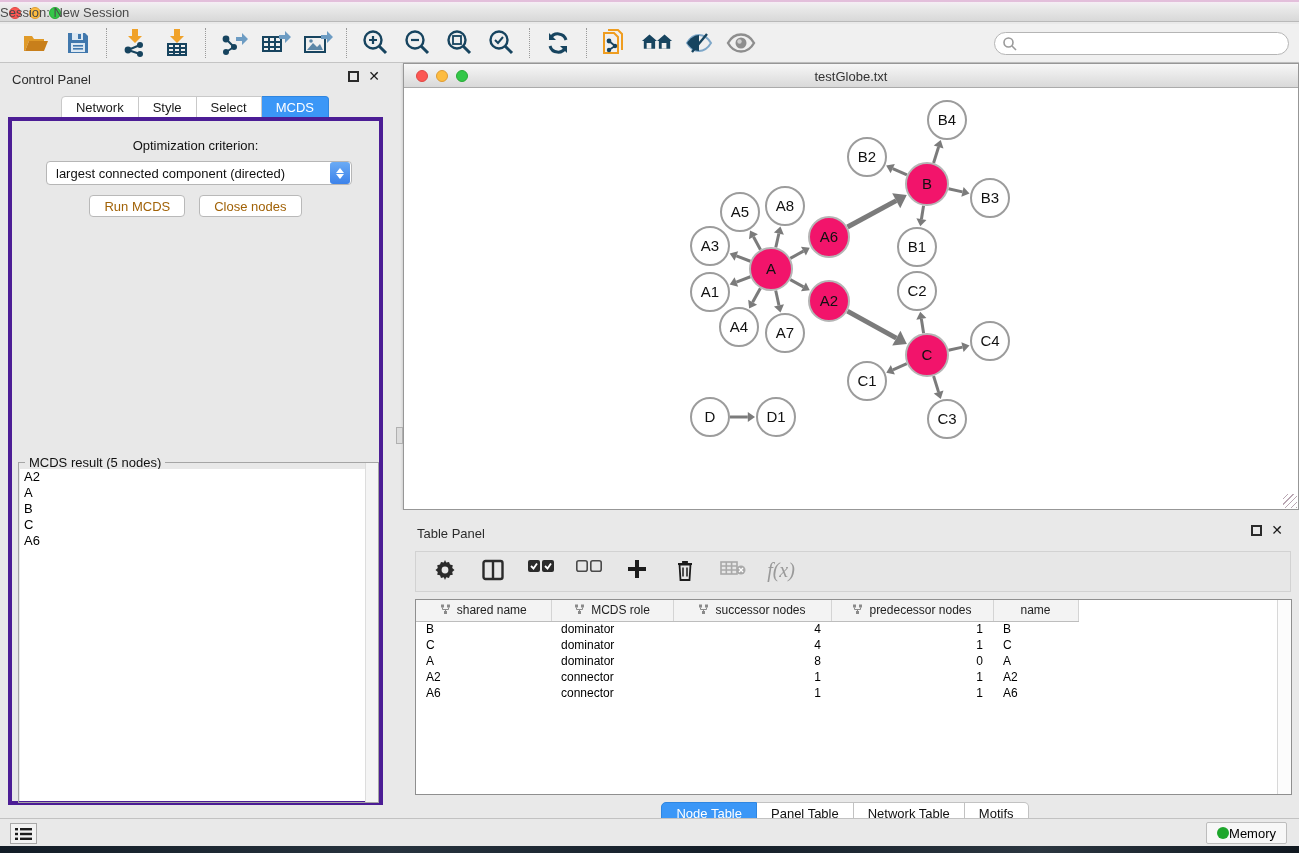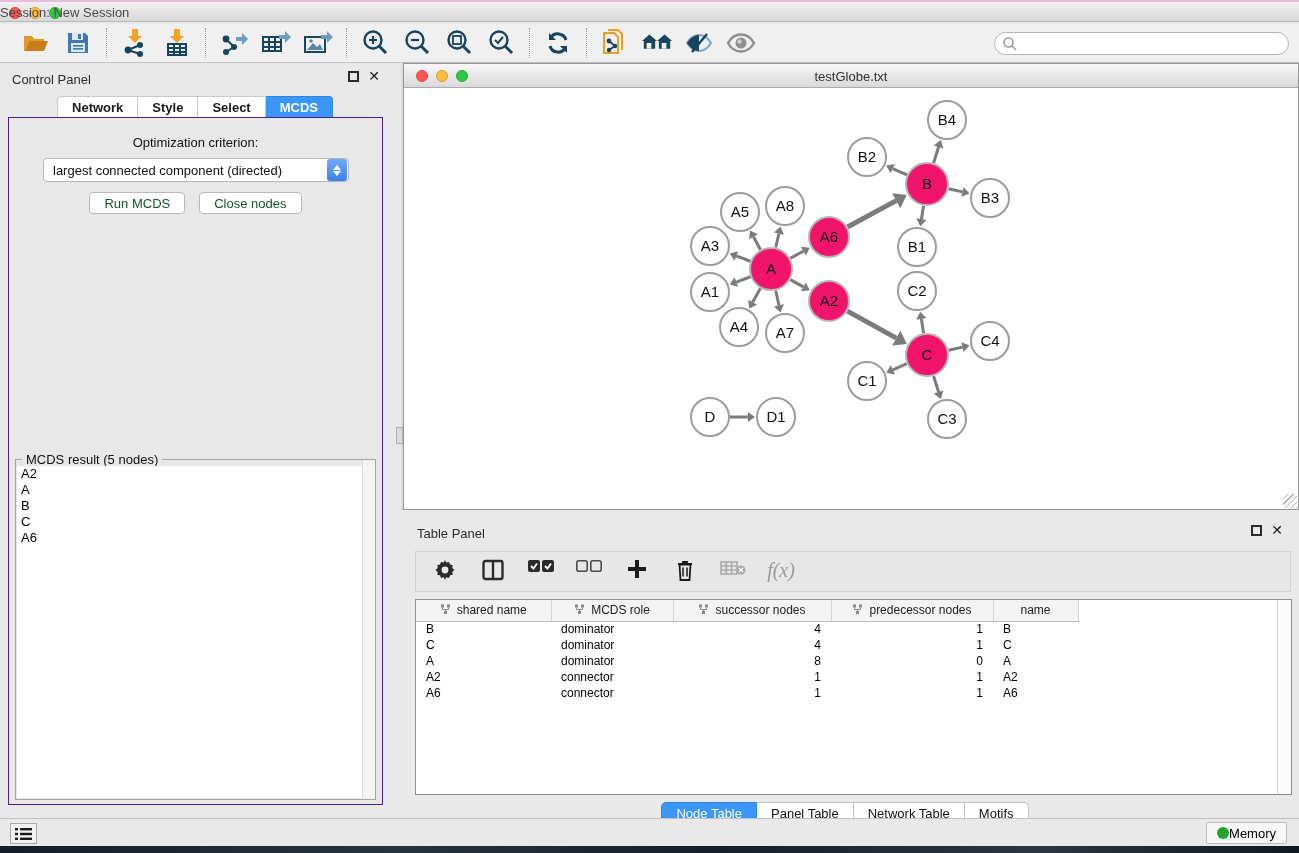--- a/index.html
+++ b/index.html
@@ -44,48 +44,48 @@
   
   #control-panel { position:absolute; left:0; top:63px; width:390px; height:755px; background:#e9e9e9; }
   #cp-header { position:absolute; left:0; top:0; width:100%; height:30px; }
   #cp-title { position:absolute; left:12px; top:9px; font-size:13px; color:#2c2c2c; }
   .win-btns { position:absolute; right:10px; top:8px; display:flex; gap:9px; align-items:center; }
   .float-glyph { width:11px; height:11px; border:2px solid #2a2a2a; display:inline-block; }
   .close-glyph { font-size:14px; font-weight:bold; color:#1a1a1a; line-height:11px; }
   #cp-tabs { position:absolute; left:0; top:33px; width:100%; display:flex; justify-content:center; }
   .cp-tab {
     background:#fff; border:1px solid #c9c9c9; border-left-width:0;
-    padding:3px 14px; font-size:13px; color:#1a1a1a; height:32px;font-weight:bold;
+    padding:3px 14px; font-size:13px; color:#1a1a1a; height:32px;
   }
   .cp-tab:first-child { border-left-width:1px; border-radius:4px 0 0 4px; }
   .cp-tab:last-child { border-radius:0 4px 4px 0; }
   .cp-tab.active { background:#3b97f7; border-color:#2f86e0; color:#fff; }
   #cp-content {
     position:absolute; left:8px; top:54px; width:375px; height:688px;
-    background:#e8e8e8; border:1px solid #4c1d95;
+    background:#e8e8e8; border:4px solid #4c1d95;
   }
   #opt-label { text-align:center; margin-top:17px; font-size:13px; color:#111; }
   #criterion-select {
     position:absolute; left:34px; top:40px; width:306px; height:24px;
     background:#fff; border:1px solid #b6b6b6; border-radius:4px;
     display:flex; align-items:center;
   }
   #criterion-value { padding-left:9px; font-size:13px; color:#111; flex:1; }
   #criterion-stepper {
     width:20px; height:22px; border-radius:3px; margin-right:1px;
     background:linear-gradient(#6babf5,#3c82ea); display:flex; flex-direction:column;
     align-items:center; justify-content:center; gap:1px;
   }
   .step-arrow { width:0; height:0; border-left:4px solid transparent; border-right:4px solid transparent; }
   .step-up { border-bottom:5px solid #fff; }
   .step-down { border-top:5px solid #fff; }
   #cp-buttons { position:absolute; left:0; top:74px; width:100%; display:flex; justify-content:center; gap:14px; }
   .cp-btn {
     background:#fff; border:1px solid #b9b9b9; border-radius:4px;
-    padding:2px 14px; font-size:13px; height:22px; color:#14532d;
+    padding:2px 14px; font-size:13px; height:22px; color:#a16207;
     font-family:"Liberation Sans",sans-serif;
   }
   
   #mcds-fieldset {
     position:absolute; left:6px; top:341px; width:361px; height:341px;
     border:1px solid #a5a5a5;
   }
   #mcds-legend {
     position:absolute; left:6px; top:-8px; background:#e8e8e8; padding:0 4px;
     font-size:13px; color:#111;

